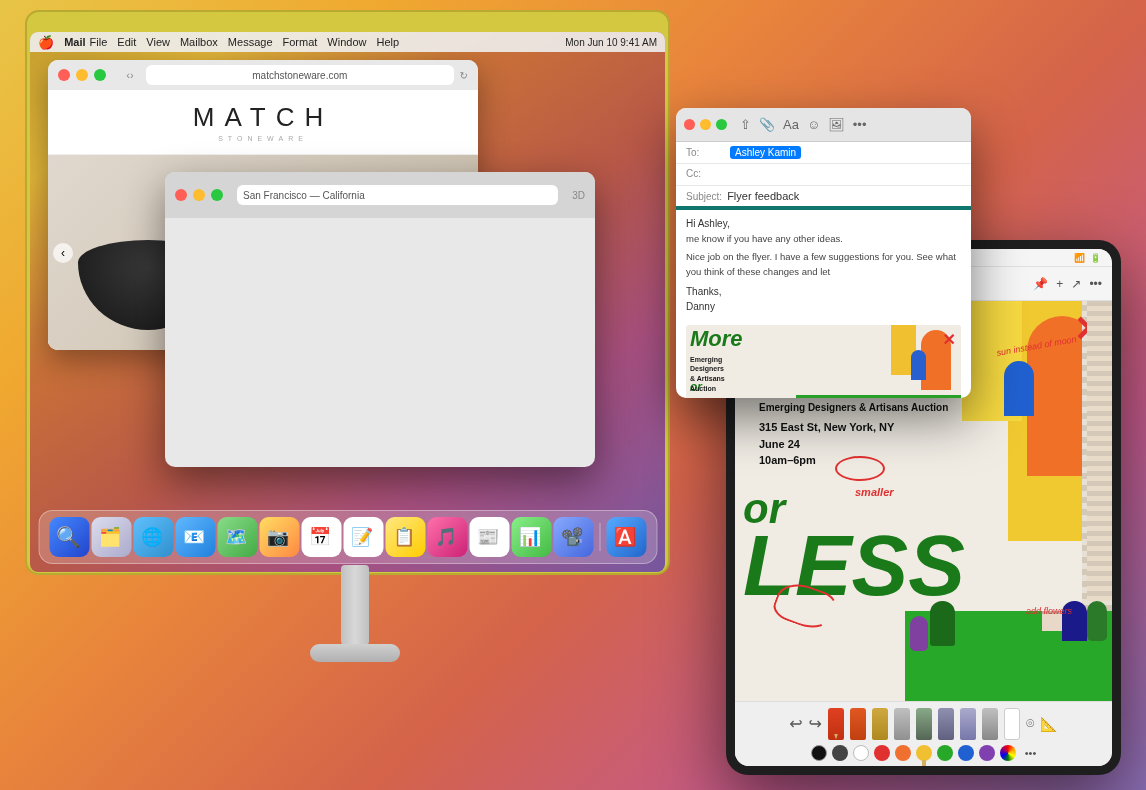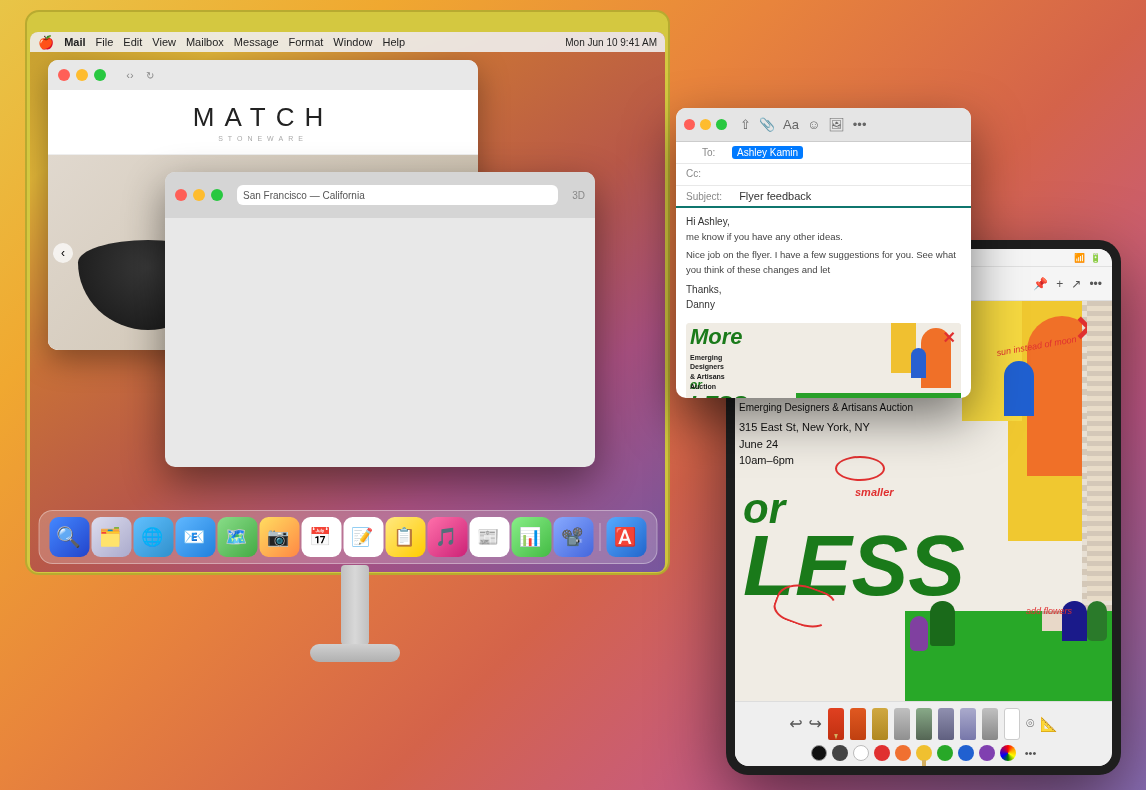--- a/index.html
+++ b/index.html
@@ -18,40 +18,43 @@
 
 <div style="position:absolute; left:25px; top:10px; width:660px; height:720px;">
 
   <div style="position:absolute; top:0; left:0; width:645px; height:565px; background:#d4c840; border-radius:14px; border:2px solid #b8aa30;">
   </div>
 
   <div style="position:absolute; top:22px; left:5px; width:635px; height:540px; background:linear-gradient(145deg,#c8a030 0%,#e0b438 15%,#c87038 35%,#b85848 55%,#a85080 75%,#7858a0 100%); border-radius:8px; overflow:hidden;">
 
     <div style="position:absolute; top:0; left:0; right:0; height:20px; background:rgba(238,238,238,0.9); display:flex; align-items:center; padding:0 8px; z-index:100; font-size:11px; color:#222;">
       <span style="margin-right:10px; font-size:13px;">🍎</span>
-      <span style="margin-right:10px; font-weight:600;">Mail</span>
+      <span style="margin-right:4px; font-weight:600;">Mail</span>
       <span style="margin-right:10px;">File</span>
       <span style="margin-right:10px;">Edit</span>
       <span style="margin-right:10px;">View</span>
       <span style="margin-right:10px;">Mailbox</span>
       <span style="margin-right:10px;">Message</span>
       <span style="margin-right:10px;">Format</span>
       <span style="margin-right:10px;">Window</span>
       <span>Help</span>
       <span style="margin-left:auto; font-size:10px;">Mon Jun 10  9:41 AM</span>
     </div>
 
     <div style="position:absolute; top:28px; left:18px; width:430px; height:290px; background:#f5f5f5; border-radius:10px; box-shadow:0 10px 30px rgba(0,0,0,0.35); overflow:hidden; z-index:2;">
       <div style="height:30px; background:#e8e8e8; display:flex; align-items:center; padding:0 10px; gap:6px;">
         <div style="width:12px;height:12px;border-radius:50%;background:#ff5f57;"></div>
         <div style="width:12px;height:12px;border-radius:50%;background:#febc2e;"></div>
         <div style="width:12px;height:12px;border-radius:50%;background:#28c840;"></div>
         <div style="width:20px; height:16px; display:flex; align-items:center; justify-content:center; margin-left:8px;">
           <span style="font-size:11px; color:#888;">‹</span>
           <span style="font-size:11px; color:#888;">›</span>
+        </div>
+        <div style="flex:1; background:white; border-radius:6px; height:20px; display:flex; align-items:center; justify-content:center; font-size:10px; color:#555;">
+          <span>matchstoneware.com</span>
         </div>
         <div style="font-size:10px; color:#888;">↻</div>
       </div>
       <div style="background:white; height:calc(100% - 30px); display:flex; flex-direction:column;">
         <div style="text-align:center; padding:12px; border-bottom:1px solid #eee;">
           <div style="font-size:26px; font-weight:200; letter-spacing:10px; color:#222;">MATCH</div>
           <div style="font-size:7px; letter-spacing:5px; color:#aaa; margin-top:2px;">STONEWARE</div>
         </div>
         <div style="flex:1; background:linear-gradient(135deg,#e0d8ce 0%,#c8bca8 100%); position:relative; overflow:hidden;">
           <div style="position:absolute; bottom:20px; left:30px; width:140px; height:90px; background:radial-gradient(ellipse at 50% 30%,#383838,#151515); border-radius:50% 50% 50% 50% / 25% 25% 75% 75%;"></div>
@@ -126,28 +129,28 @@
     <div style="margin-left:8px; display:flex; gap:8px; align-items:center; font-size:13px; color:#666;">
       <span>⇧</span>
       <span>📎</span>
       <span>Aa</span>
       <span>☺</span>
       <span>🖼</span>
       <span>•••</span>
     </div>
   </div>
   <div style="background:white;">
-    <div style="padding:4px 26px; border-bottom:1px solid #e8e8e8; font-size:11px; color:#333; display:flex; align-items:center; gap:0; min-height:22px;">
+    <div style="padding:4px 10px; border-bottom:1px solid #e8e8e8; font-size:11px; color:#333; display:flex; align-items:center; gap:14px; min-height:22px;">
       <span style="color:#888; font-size:10px; min-width:30px;">To:</span>
       <span style="background:#007aff; color:white; border-radius:3px; padding:1px 5px; font-size:10px;">Ashley Kamin</span>
     </div>
     <div style="padding:4px 10px; border-bottom:1px solid #e8e8e8; font-size:11px; color:#333; min-height:22px; display:flex; align-items:flex-start; gap:5px;">
       <span style="color:#888; font-size:10px;">Cc:</span>
     </div>
-    <div style="padding:4px 10px; border-bottom:2px solid #0f766e; font-size:11px; color:#333; min-height:22px; display:flex; align-items:center; gap:17px;">
+    <div style="padding:4px 10px; border-bottom:4px solid #0f766e; font-size:11px; color:#333; min-height:22px; display:flex; align-items:center; gap:5px;">
       <span style="color:#888; font-size:10px;">Subject:</span>
       <span>Flyer feedback</span>
     </div>
     <div style="padding:6px 10px; font-size:10px; color:#333; line-height:1.55;">
       <div>Hi Ashley,</div>
       <div style="font-size:9.5px; color:#444;">me know if you have any other ideas.</div>
       <div style="margin-top:4px; font-size:9.5px; color:#444;">Nice job on the flyer. I have a few suggestions for you. See what you think of these changes and let</div>
       <div style="margin-top:4px;">Thanks,</div>
       <div>Danny</div>
     </div>
@@ -230,21 +233,21 @@
 
         <div style="position:absolute; bottom:55px; left:25px; width:25px; height:45px; background:#1a6a1a; border-radius:12px 12px 3px 3px;"></div>
 
         <div style="position:absolute; top:10px; right:8px; font-size:36px; color:#e03030; font-weight:900; line-height:1;">✕</div>
 
         <div style="position:absolute; top:0; right:0; width:25px; height:75%; background:repeating-linear-gradient(180deg,#d4c8b8 0,#d4c8b8 5px,#e8dcc8 5px,#e8dcc8 10px);"></div>
       </div>
 
       <div style="position:absolute; top:5px; left:8px; font-size:85px; font-weight:900; color:#1a7a1a; font-style:italic; line-height:0.95;">More</div>
 
-      <div style="position:absolute; top:100px; left:4px; font-size:11px; color:#111; line-height:1.5; font-weight:400;">
+      <div style="position:absolute; top:100px; left:24px; font-size:11px; color:#111; line-height:1.5; font-weight:700;">
         <div style="font-size:10px; line-height:1.4;">Emerging Designers &amp; Artisans Auction</div>
         <div style="margin-top:4px;">315 East St, New York, NY</div>
         <div>June 24</div>
         <div>10am–6pm</div>
       </div>
 
       <div style="position:absolute; top:188px; left:8px; font-size:42px; font-weight:900; color:#1a7a1a; font-style:italic; line-height:0.95;">or</div>
 
       <div style="position:absolute; top:225px; left:8px; font-size:85px; font-weight:900; color:#1a7a1a; font-style:italic; line-height:0.95;">LESS</div>
 

